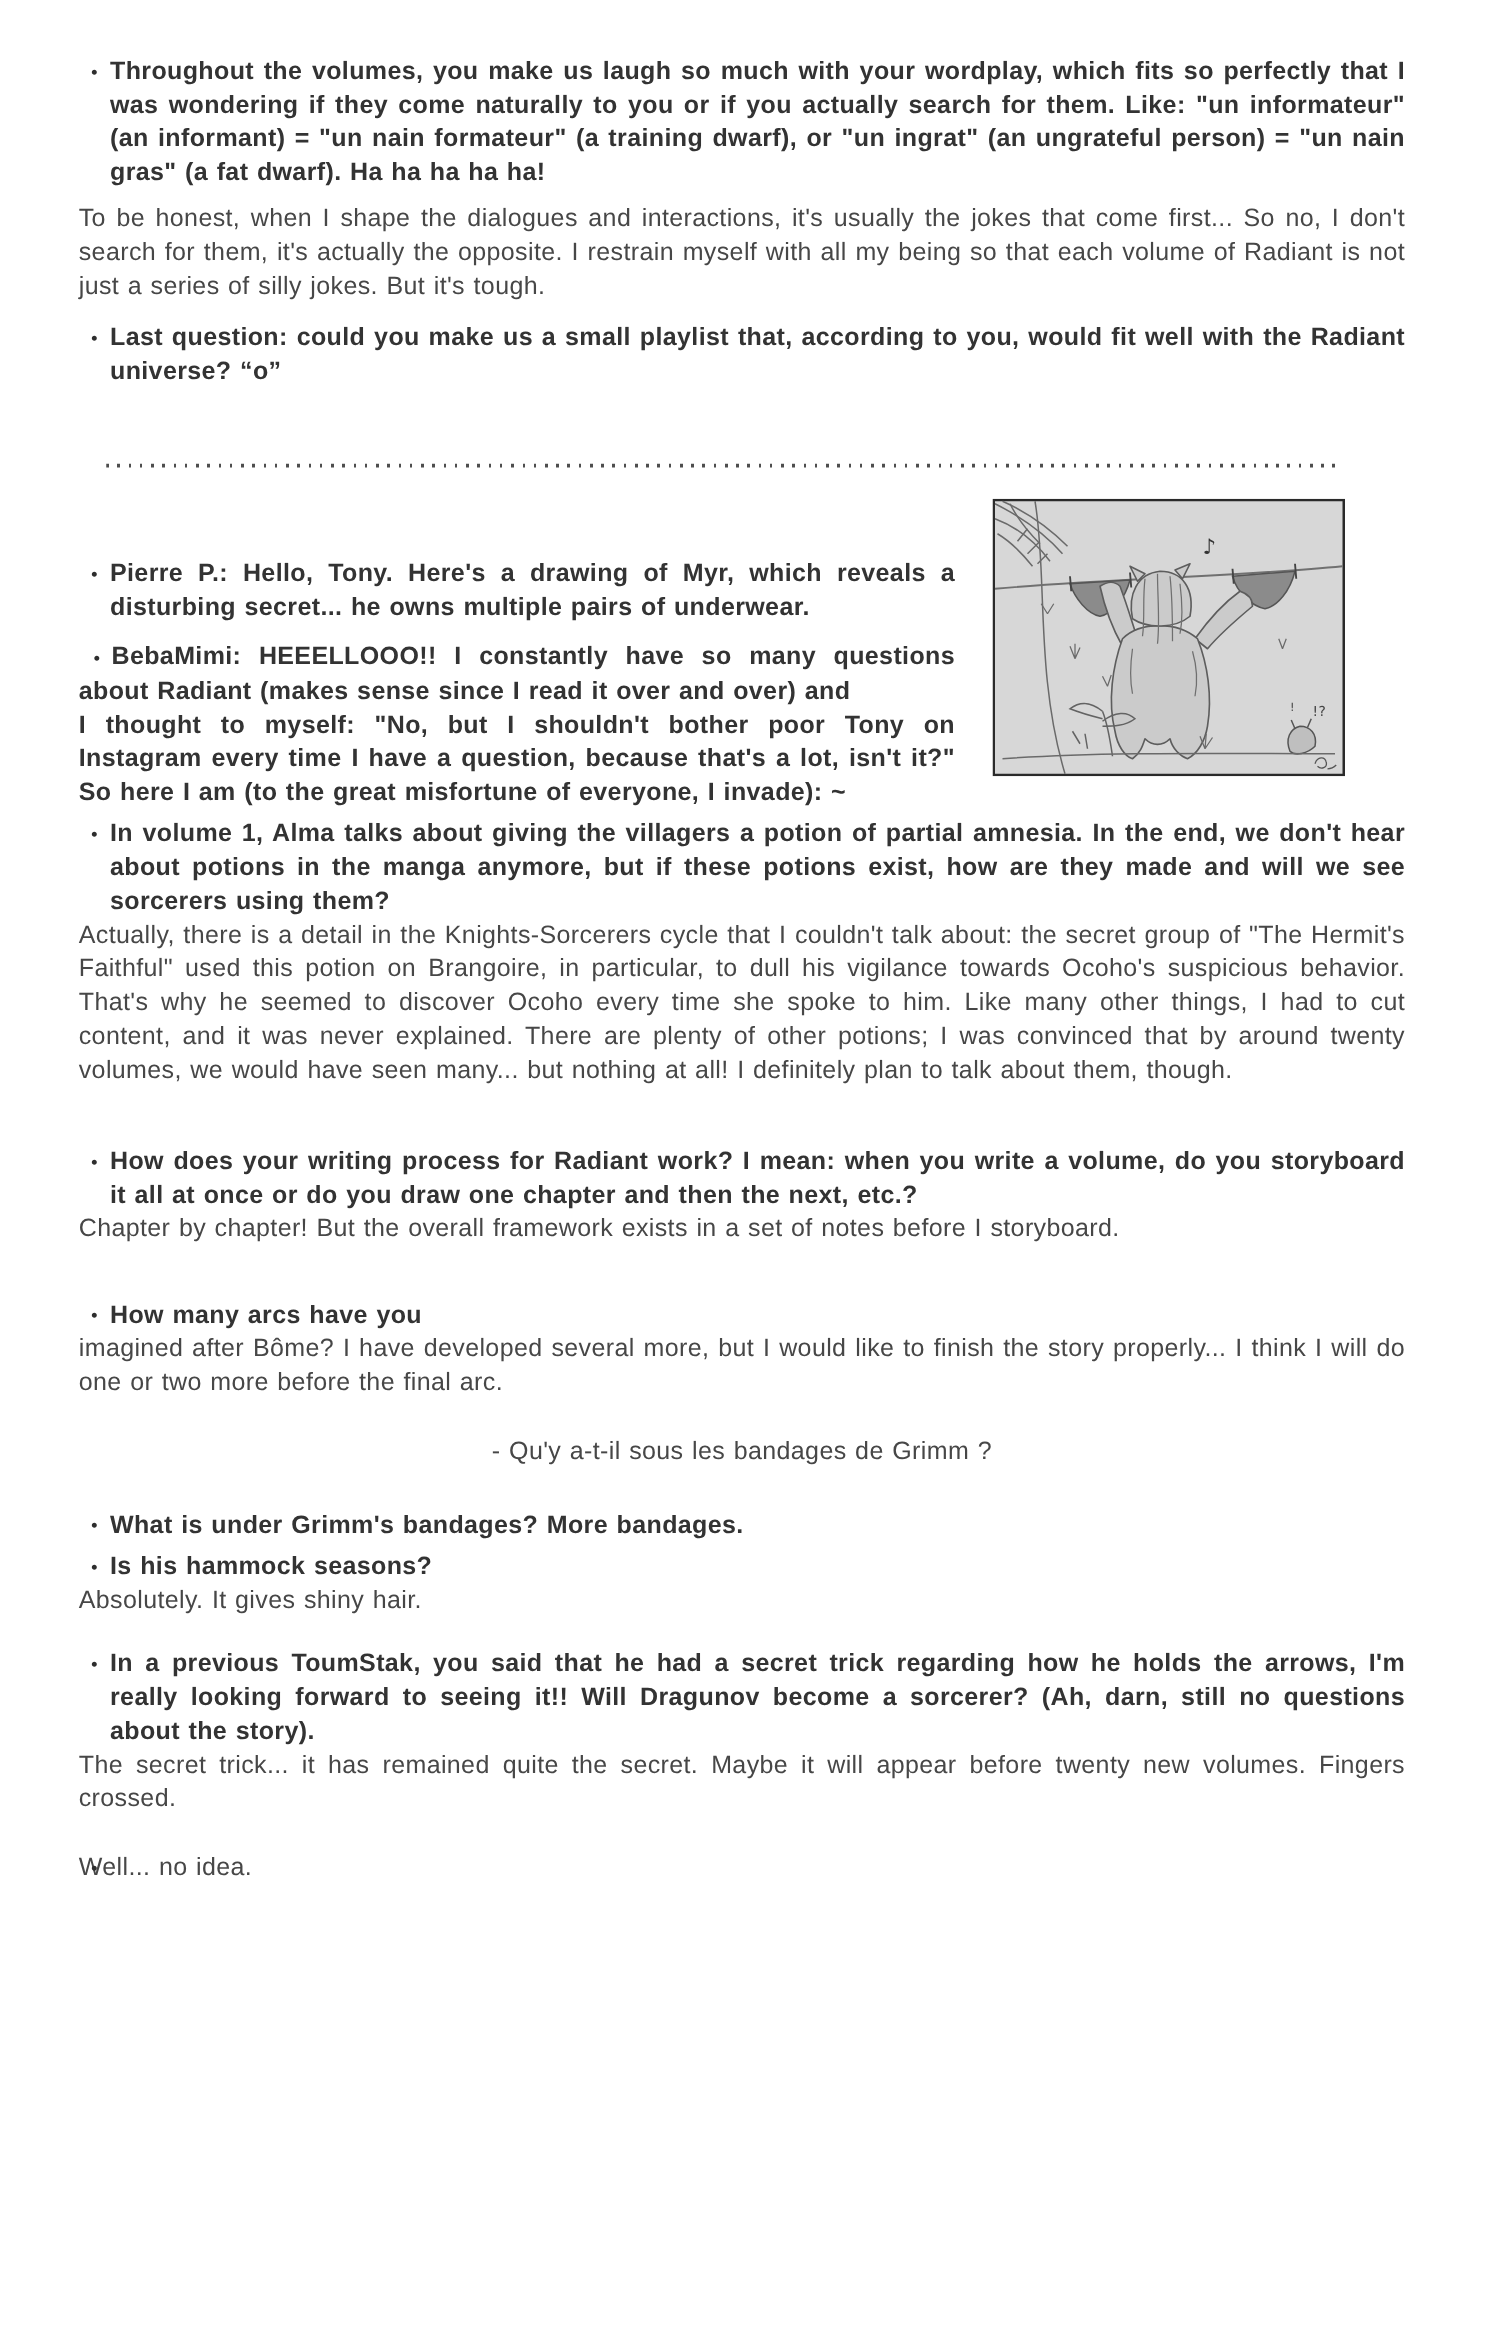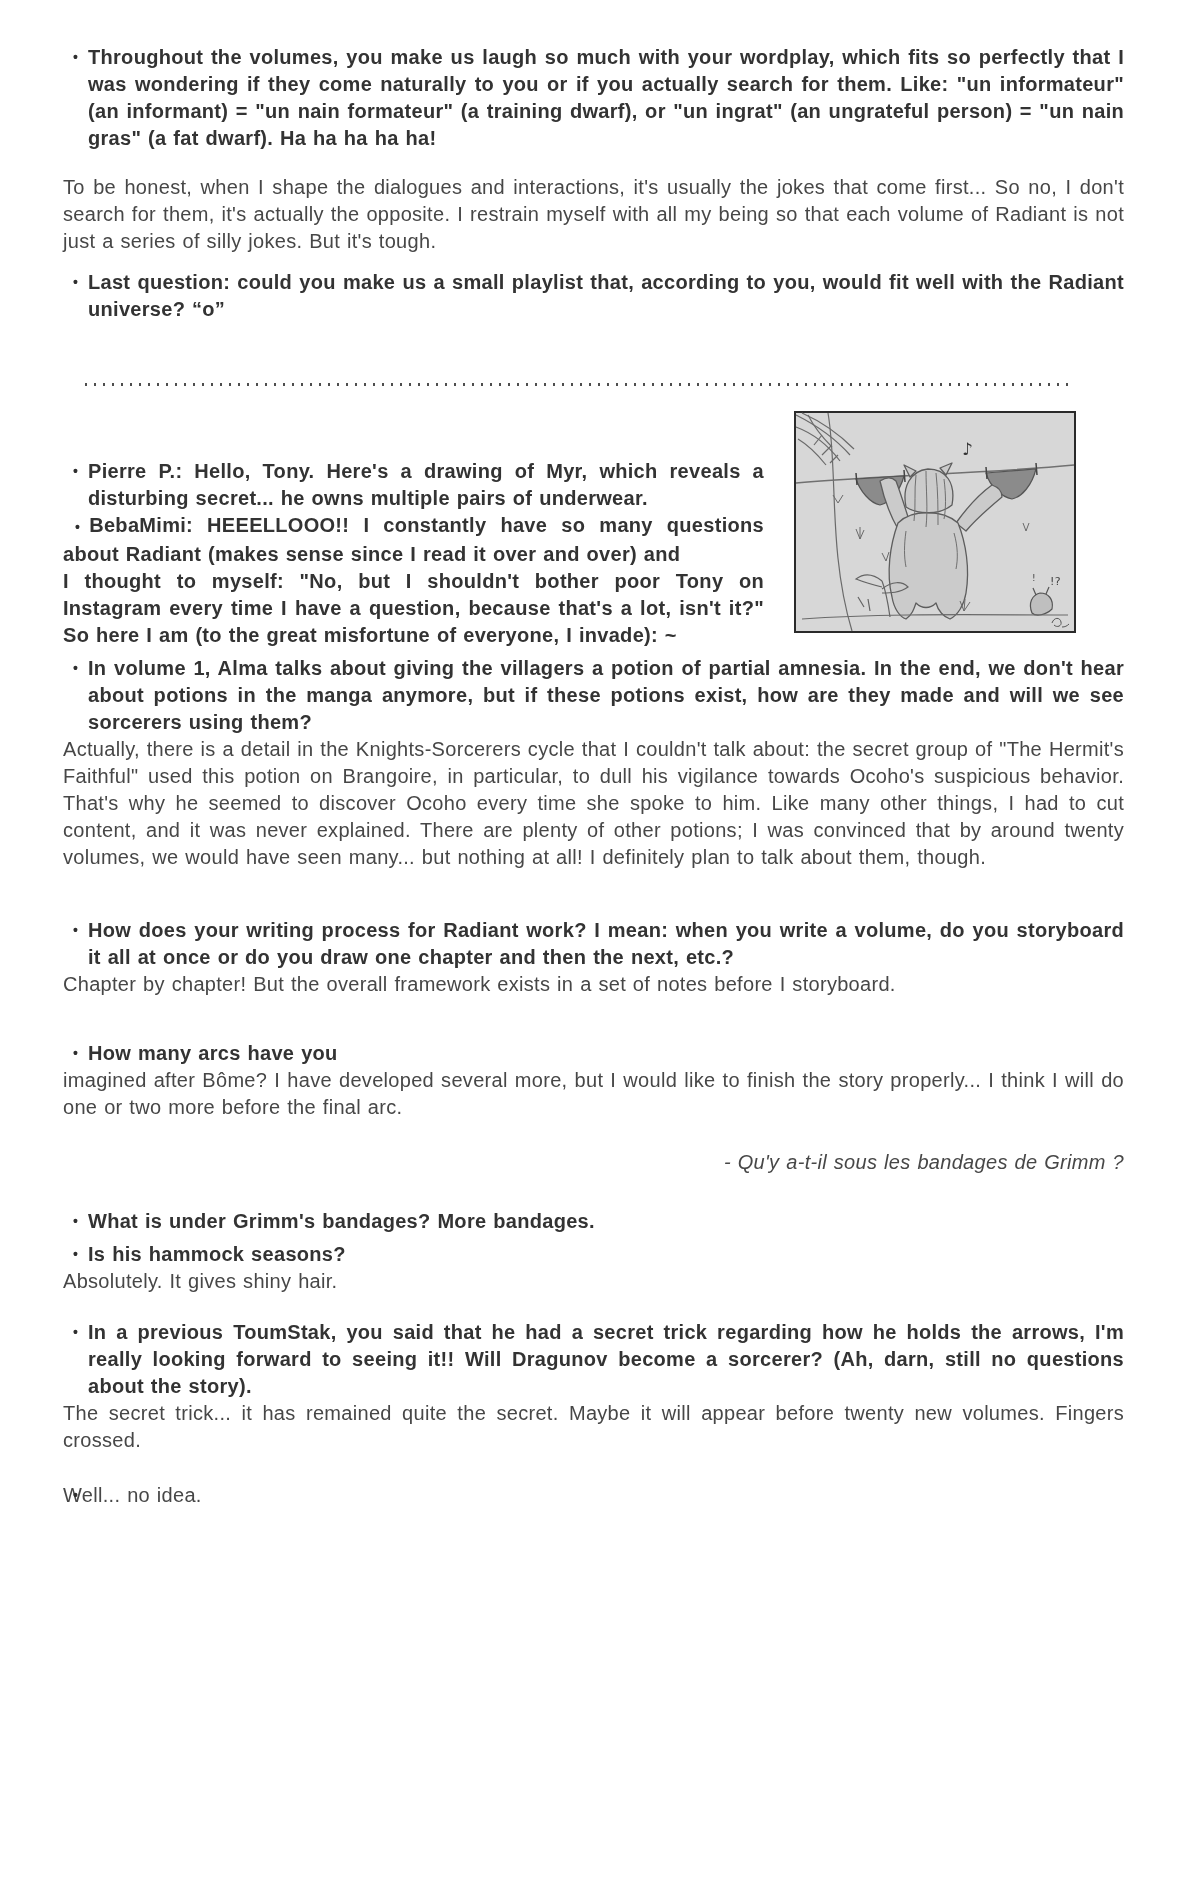--- a/index.html
+++ b/index.html
@@ -13,39 +13,39 @@
     letter-spacing:0.3px;word-spacing:1px;
   }
   article p{margin:0;text-align:justify;}
   .bold{font-weight:bold;color:#333333;}
   
   .q{position:relative;padding-left:25px;}
   .q .bullet{position:absolute;left:10px;top:0;font-size:14px;color:#2e2e2e;font-weight:bold;}
   
   .qf{text-indent:12px;}
   .qf .bullet{font-size:14px;color:#2e2e2e;font-weight:bold;margin-right:9px;}
-  .plain{text-align:right;font-style:italic;}
+  .plain{text-align:center;}
   .dotted{
     height:3px;width:990px;margin-left:22px;
     background-image:repeating-linear-gradient(90deg,#4e4e4e 0 2px,transparent 2px 9px);
   }
   figure.art{
     float:right;width:282px;height:222px;
     margin:25px 48px 22px 30px;padding:0;
   }
   figure.art svg{display:block;}
   .clear{clear:both;}
 </style>
 </head>
 <body>
 
 <div class="page">
   <article id="article">
       <p class="q bold"><span class="bullet">•</span><span>Throughout the volumes, you make us laugh so much with your wordplay, which fits so perfectly that I was wondering if they come naturally to you or if you actually search for them. Like: "un informateur" (an informant) = "un nain formateur" (a training dwarf), or "un ingrat" (an ungrateful person) = "un nain gras" (a fat dwarf). Ha ha ha ha ha!</span></p>
-      <p style="margin-top: 22px;"><span>To be honest, when I shape the dialogues and interactions, it's usually the jokes that come first... So no, I don't search for them, it's actually the opposite. I restrain myself with all my being so that each volume of Radiant is not just a series of silly jokes. But it's tough.</span></p>
+      <p style="margin-top: 10px;"><span>To be honest, when I shape the dialogues and interactions, it's usually the jokes that come first... So no, I don't search for them, it's actually the opposite. I restrain myself with all my being so that each volume of Radiant is not just a series of silly jokes. But it's tough.</span></p>
       <p class="q bold" style="margin-top: 14px;"><span class="bullet">•</span><span>Last question: could you make us a small playlist that, according to you, would fit well with the Radiant universe? “o”</span></p>
       <div class="dotted" style="margin-top: 60px;"></div>
       <figure class="art" aria-label="Pencil drawing of Myr seen from behind, whistling while hanging multiple pairs of underwear on a clothesline, with plants around and a tiny surprised creature at the bottom right">
     <svg width="282" height="222" viewBox="0 0 282 222">
 
       <rect x="1" y="1" width="280" height="220" fill="#d7d7d7" stroke="#2a2a2a" stroke-width="2"></rect>
 
       <g stroke="#6a6a6a" stroke-width="1.2" fill="none">
         <path d="M2,4 C 22,14 40,26 56,44"></path>
         <path d="M8,2 C 26,10 44,22 60,38"></path>
@@ -118,21 +118,21 @@
         <text x="256" y="174" font-size="11" fill="#444" font-family="DejaVu Sans, sans-serif">!?</text>
         <text x="238" y="170" font-size="9" fill="#444" font-family="DejaVu Sans, sans-serif">!</text>
       </g>
 
       <path d="M8,208 C 90,202 190,204 274,204" stroke="#6a6a6a" stroke-width="1.2" fill="none"></path>
 
       <path d="M258,212 c 2,-6 8,-6 9,-1 c 1,4 -4,6 -7,3 m 8,2 c 3,0 5,-1 7,-3" stroke="#555" stroke-width="1" fill="none"></path>
     </svg>
   </figure>
       <p class="q bold" style="margin-top: 72px;"><span class="bullet">•</span><span>Pierre P.: Hello, Tony. Here's a drawing of Myr, which reveals a disturbing secret... he owns multiple pairs of underwear.</span></p>
-      <p class="qf bold" style=""><span class="bullet">•</span><span>BebaMimi: HEEELLOOO!! I constantly have so many questions about Radiant (makes sense since I read it over and over) and</span></p>
+      <p class="qf bold" style="margin-top: 12px;"><span class="bullet">•</span><span>BebaMimi: HEEELLOOO!! I constantly have so many questions about Radiant (makes sense since I read it over and over) and</span></p>
       <p class="bold"><span>I thought to myself: "No, but I shouldn't bother poor Tony on Instagram every time I have a question, because that's a lot, isn't it?" So here I am (to the great misfortune of everyone, I invade): ~</span></p>
       <p class="q bold" style="margin-top: 6px;"><span class="bullet">•</span><span>In volume 1, Alma talks about giving the villagers a potion of partial amnesia. In the end, we don't hear about potions in the manga anymore, but if these potions exist, how are they made and will we see sorcerers using them?</span></p>
       <p><span>Actually, there is a detail in the Knights-Sorcerers cycle that I couldn't talk about: the secret group of "The Hermit's Faithful" used this potion on Brangoire, in particular, to dull his vigilance towards Ocoho's suspicious behavior. That's why he seemed to discover Ocoho every time she spoke to him. Like many other things, I had to cut content, and it was never explained. There are plenty of other potions; I was convinced that by around twenty volumes, we would have seen many... but nothing at all! I definitely plan to talk about them, though.</span></p>
       <p class="q bold" style="margin-top: 46px;"><span class="bullet">•</span><span>How does your writing process for Radiant work? I mean: when you write a volume, do you storyboard it all at once or do you draw one chapter and then the next, etc.?</span></p>
       <p><span>Chapter by chapter! But the overall framework exists in a set of notes before I storyboard.</span></p>
       <p class="q bold" style="margin-top: 42px;"><span class="bullet">•</span><span>How many arcs have you</span></p>
       <p><span>imagined after Bôme? I have developed several more, but I would like to finish the story properly... I think I will do one or two more before the final arc.</span></p>
       <p class="plain" style="margin-top: 28px;"><span>- Qu'y a-t-il sous les bandages de Grimm ?</span></p>
       <p class="q bold" style="margin-top: 32px;"><span class="bullet">•</span><span>What is under Grimm's bandages? More bandages.</span></p>
       <p class="q bold" style="margin-top: 6px;"><span class="bullet">•</span><span>Is his hammock seasons?</span></p>

